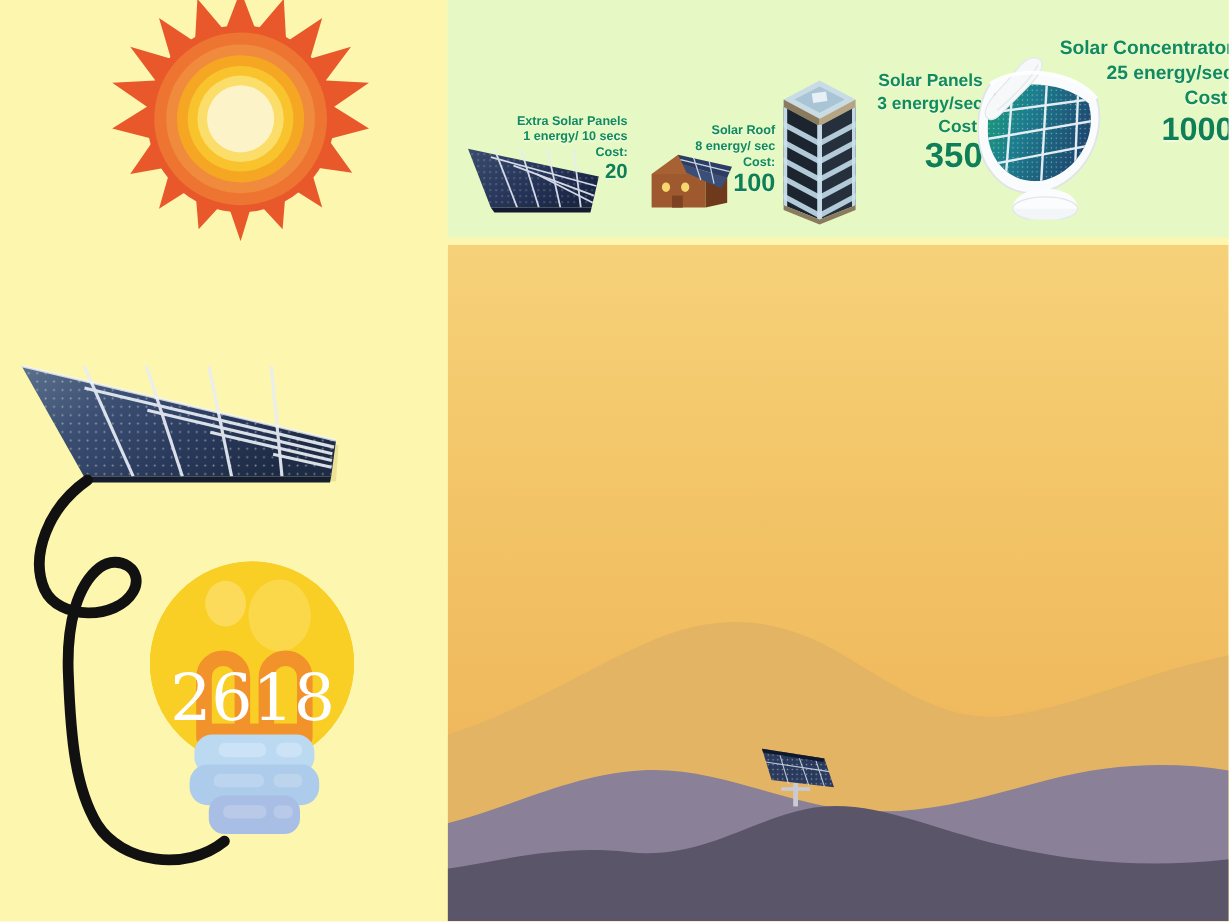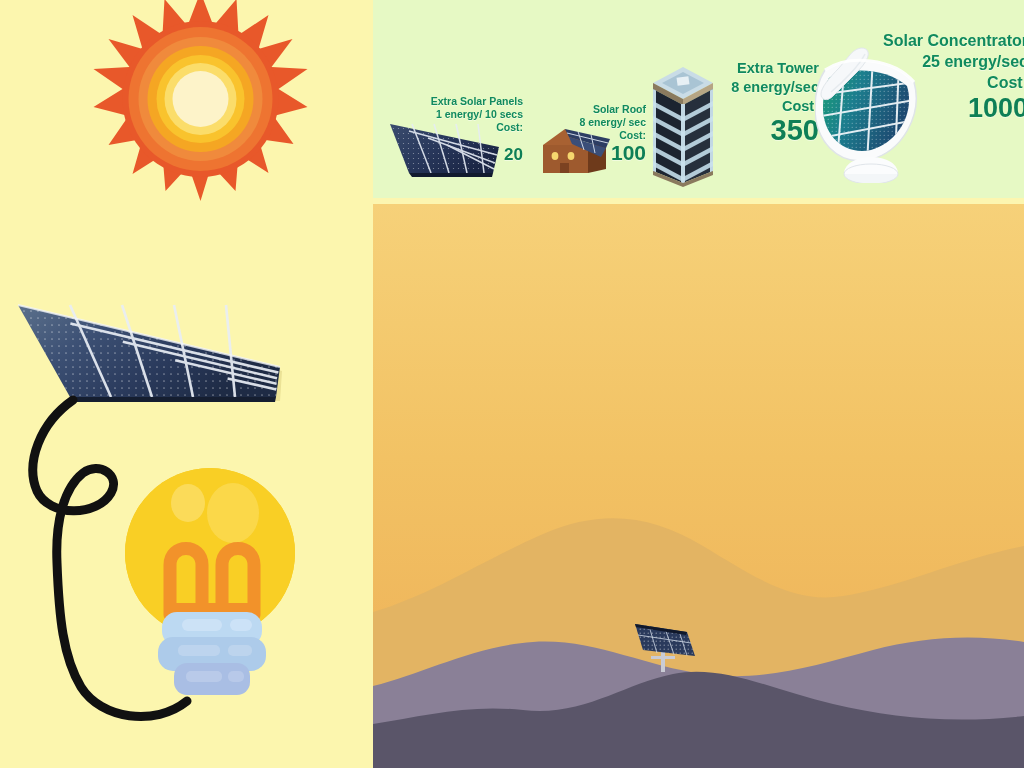--- a/index.html
+++ b/index.html
@@ -102,21 +102,21 @@
     color: #0E7F56;
     line-height: 1.05;
   }
 
   
   #item-panels { left: 10px; top: 95px; width: 140px; height: 90px; }
   #item-panels .shop-labels {
     right: 0px; top: 0px;
     font-size: 10.5px; line-height: 13px; text-align: right;
   }
-  #item-panels .shop-cost-value { font-size: 17px; margin-top: 12px; }
+  #item-panels .shop-cost-value { font-size: 17px; }
   #item-panels .art { position:absolute; left: 4px; top: 22px; width: 118px; height: 62px; }
 
   
   #item-roof { left: 155px; top: 95px; width: 130px; height: 90px; }
   #item-roof .shop-labels {
     right: 12px; top: 8px;
     font-size: 10.5px; line-height: 13px;
   }
   #item-roof .shop-cost-value { font-size: 21px; }
   #item-roof .art { position:absolute; left: 10px; top: 28px; width: 82px; height: 52px; }
@@ -249,20 +249,21 @@
 
         <rect x="64" y="154" width="40" height="12" rx="6" fill="#CFE3F7" opacity="0.85"></rect>
         <rect x="112" y="154" width="22" height="12" rx="6" fill="#CFE3F7" opacity="0.8"></rect>
         <rect x="60" y="180" width="42" height="11" rx="5" fill="#C0D6EE" opacity="0.85"></rect>
         <rect x="110" y="180" width="24" height="11" rx="5" fill="#C0D6EE" opacity="0.8"></rect>
         <rect x="68" y="206" width="36" height="11" rx="5" fill="#BCCCEA" opacity="0.85"></rect>
         <rect x="110" y="206" width="16" height="11" rx="5" fill="#BCCCEA" opacity="0.8"></rect>
       </svg>
     </div>
 
+    <div id="energy-counter">2618</div>
   </div>
 
   <div id="shop">
 
     <div class="shop-item" id="item-panels">
       <div class="art">
         <svg viewBox="0 0 118 62" xmlns="http://www.w3.org/2000/svg">
           <defs>
             <linearGradient id="sp1" x1="0" y1="0" x2="1" y2="0.6">
               <stop offset="0%" stop-color="#3A4C6E"></stop>
@@ -357,22 +358,22 @@
           <g fill="#CBE2EE" opacity="0.95">
             <path d="M 6,28 L 9,29.6 L 9,111.6 L 6,110 Z"></path>
             <path d="M 66,28 L 63,29.6 L 63,111.6 L 66,110 Z"></path>
             <path d="M 34,43 L 38,43 L 38,123 L 34,123 Z"></path>
           </g>
 
           <path d="M 6,110 L 36,122 L 66,110 L 66,114 L 36,126 L 6,114 Z" fill="#8A7A5E"></path>
         </svg>
       </div>
       <div class="shop-labels">
-        <span class="shop-title">Extra Tower</span>
-        <span class="shop-rate">8 energy/sec</span>
+        <span class="shop-title">Solar Panels</span>
+        <span class="shop-rate">3 energy/sec</span>
         <span class="shop-cost-label">Cost:</span>
         <span class="shop-cost-value">350</span>
       </div>
     </div>
 
     <div class="shop-item" id="item-conc">
       <div class="art">
         <svg viewBox="0 0 106 145" xmlns="http://www.w3.org/2000/svg">
           <defs>
             <linearGradient id="dishCell" x1="0" y1="0" x2="1" y2="0.4">

